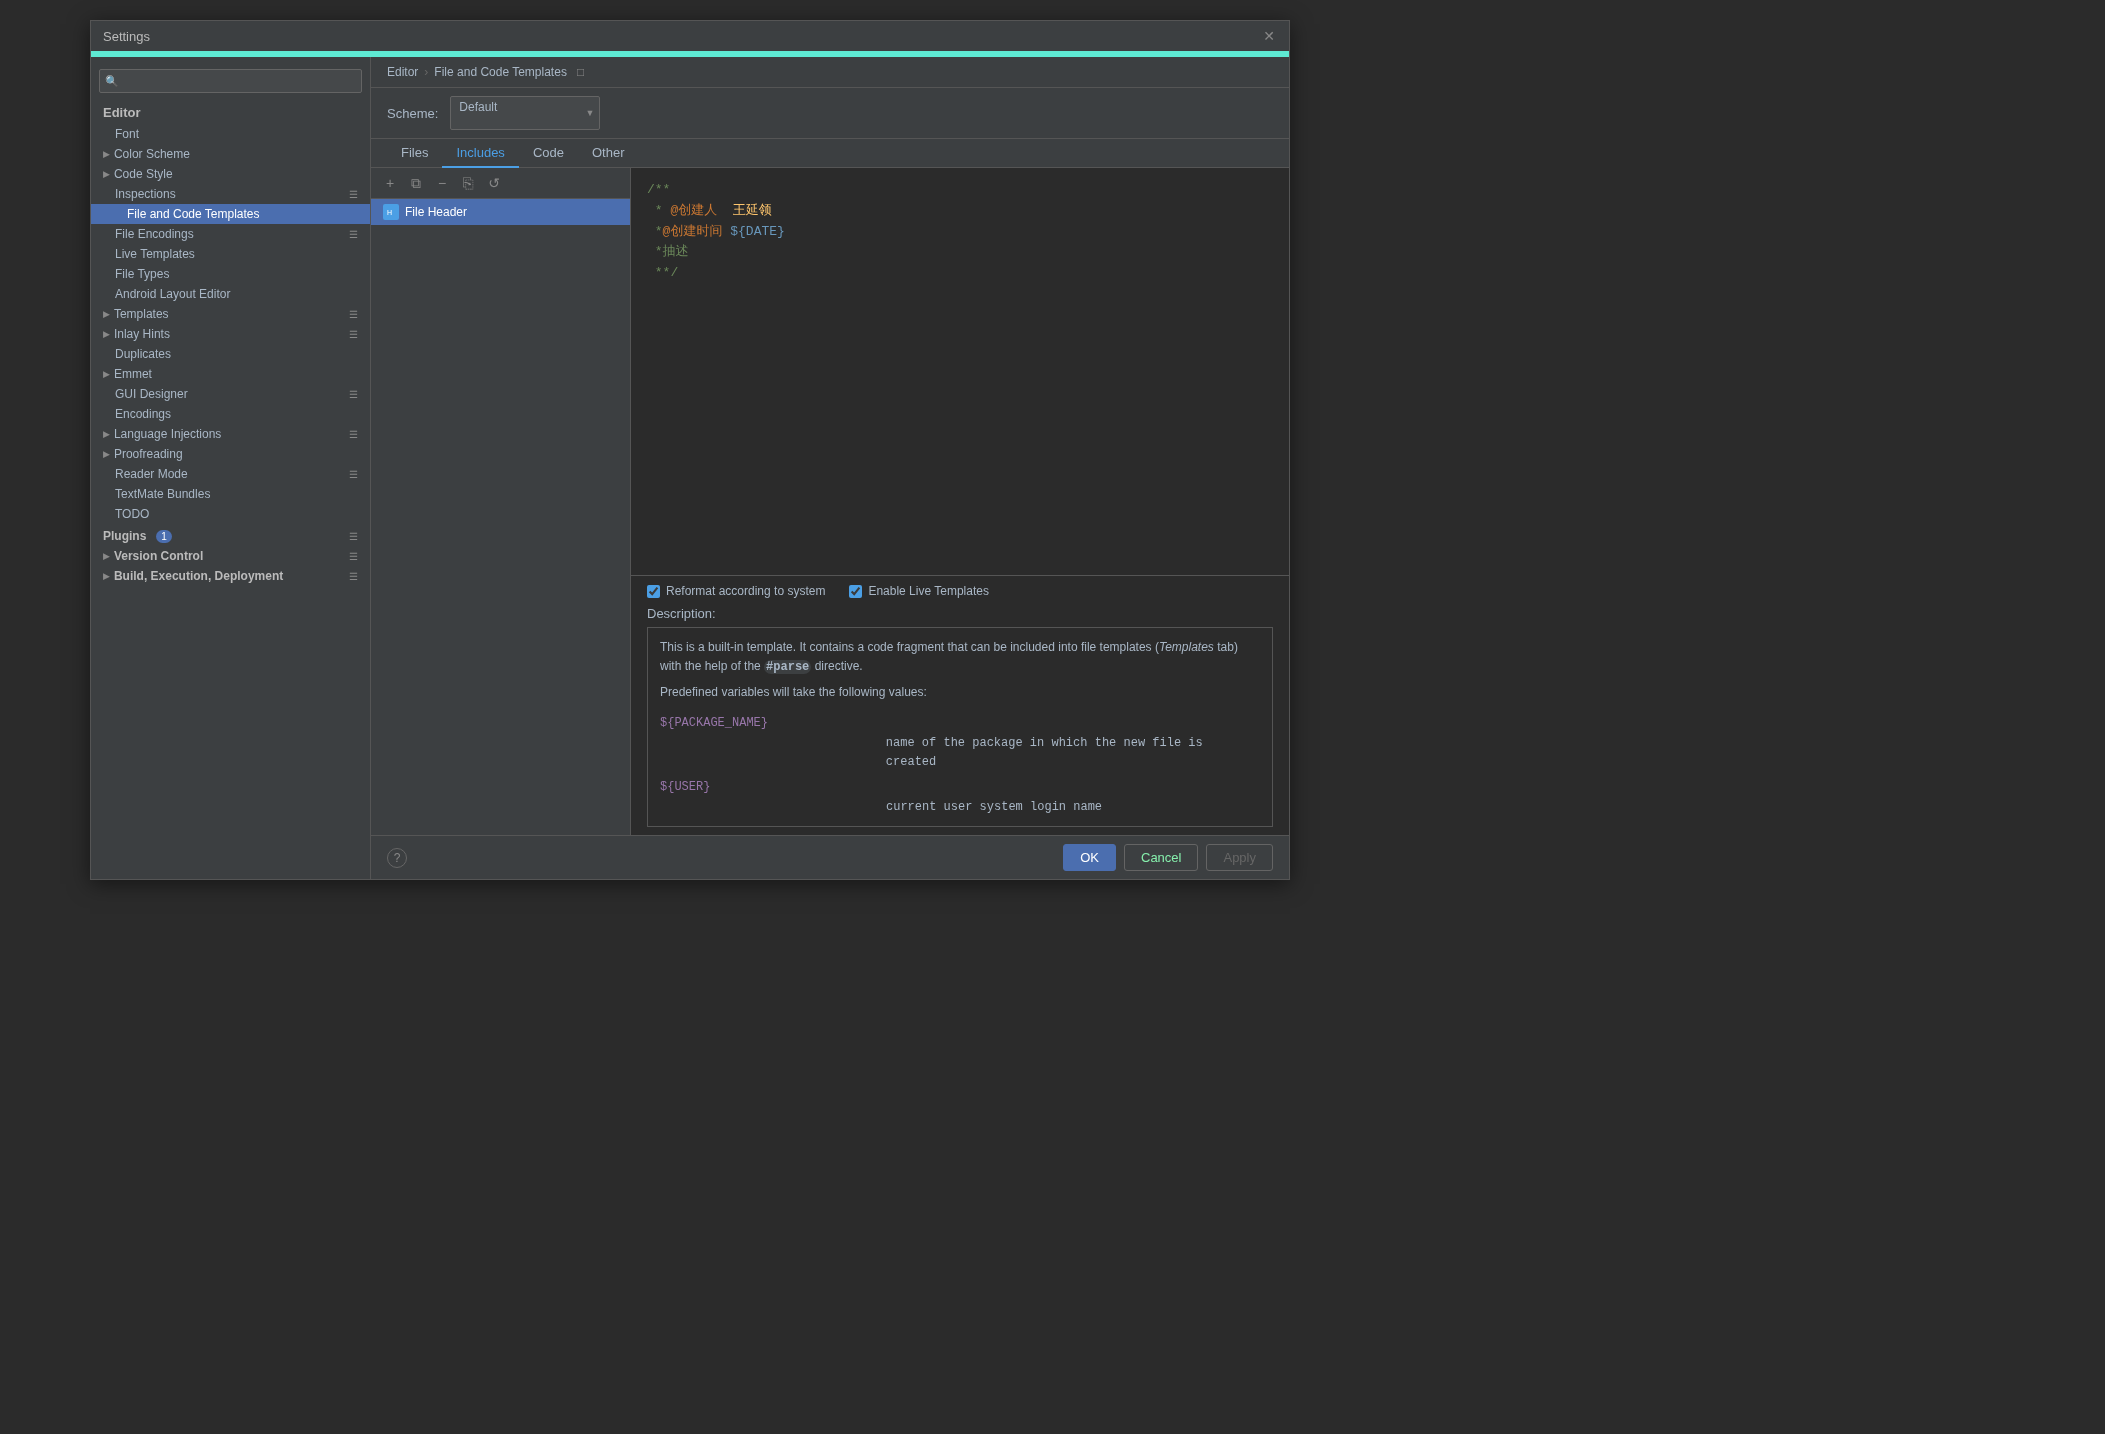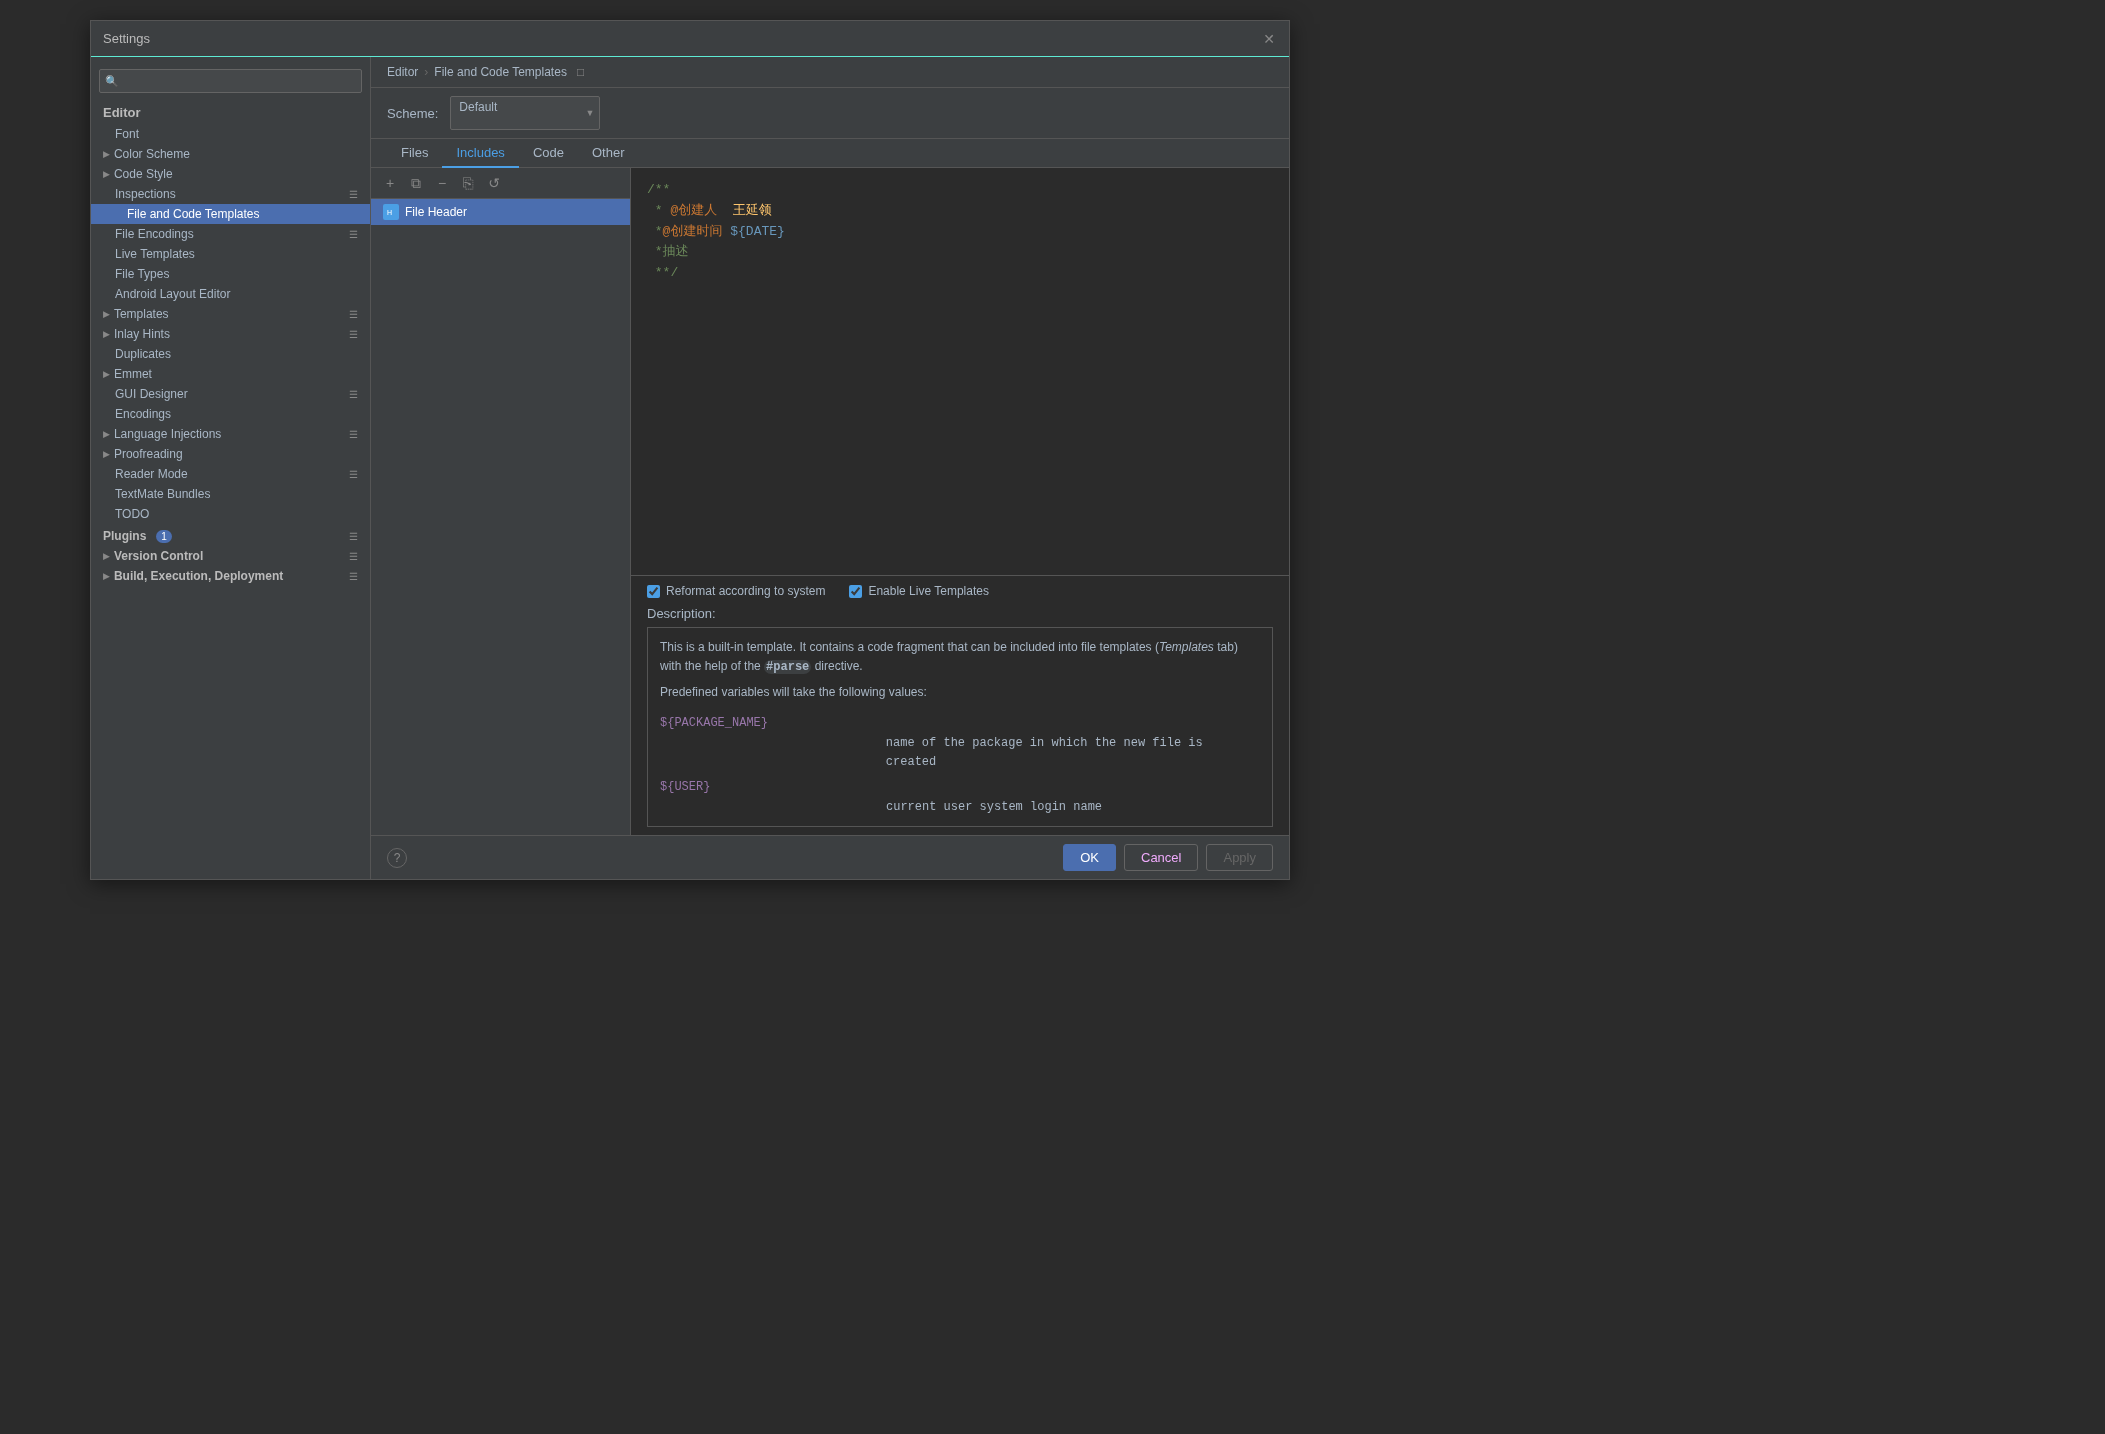--- a/index.html
+++ b/index.html
@@ -26,21 +26,21 @@
       display: flex;
       flex-direction: column;
     }
 
     .dialog-titlebar {
       background: #3c3f41;
       padding: 8px 12px;
       display: flex;
       align-items: center;
       justify-content: space-between;
-      border-bottom: 1px solid #5eead4;
+      border-bottom: 6px solid #5eead4;
       height: 36px;
     }
 
     .dialog-title {
       font-size: 13px;
       color: #bbbbbb;
     }
 
     .close-btn {
       width: 16px;
@@ -405,21 +405,21 @@
     }
 
     .btn-primary {
       background: #4b6eaf;
       color: white;
       border-color: #4b6eaf;
     }
 
     .btn-secondary {
       background: #3c3f41;
-      color: #f0abfc;
+      color: #86efac;
     }
 
     .btn-secondary:disabled {
       color: #666;
       cursor: default;
     }
 
     .help-icon {
       width: 20px;
       height: 20px;

